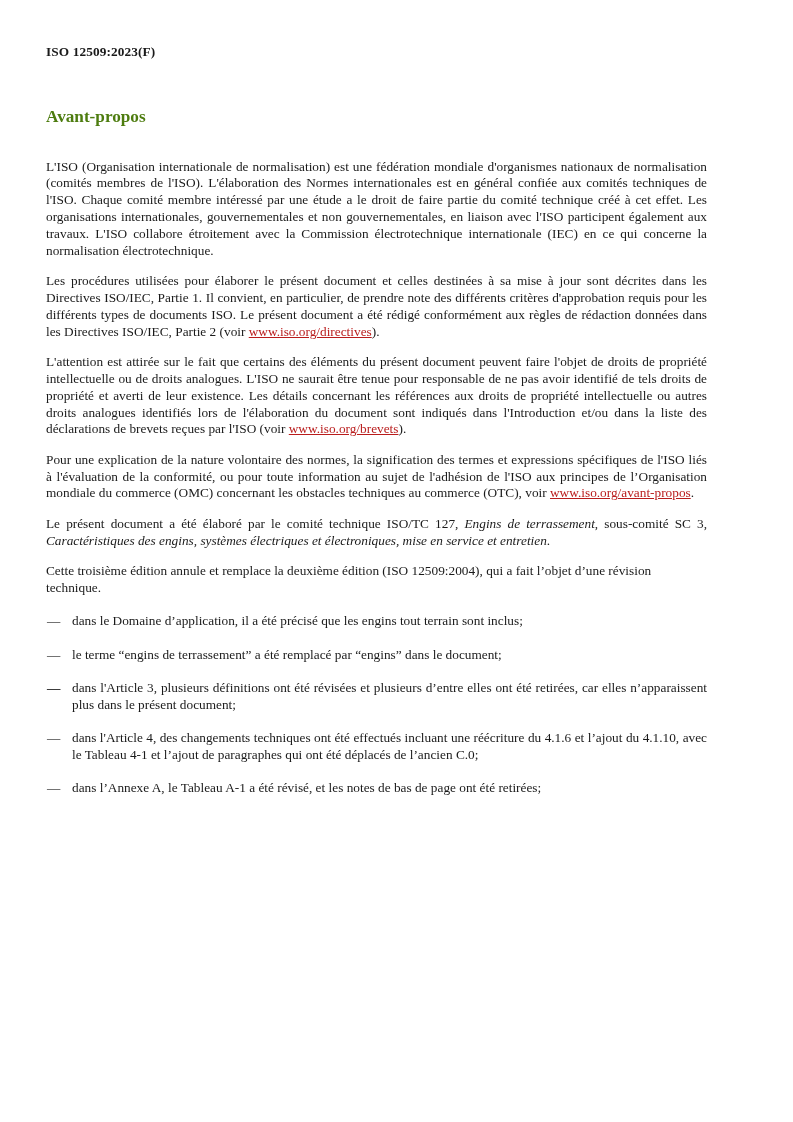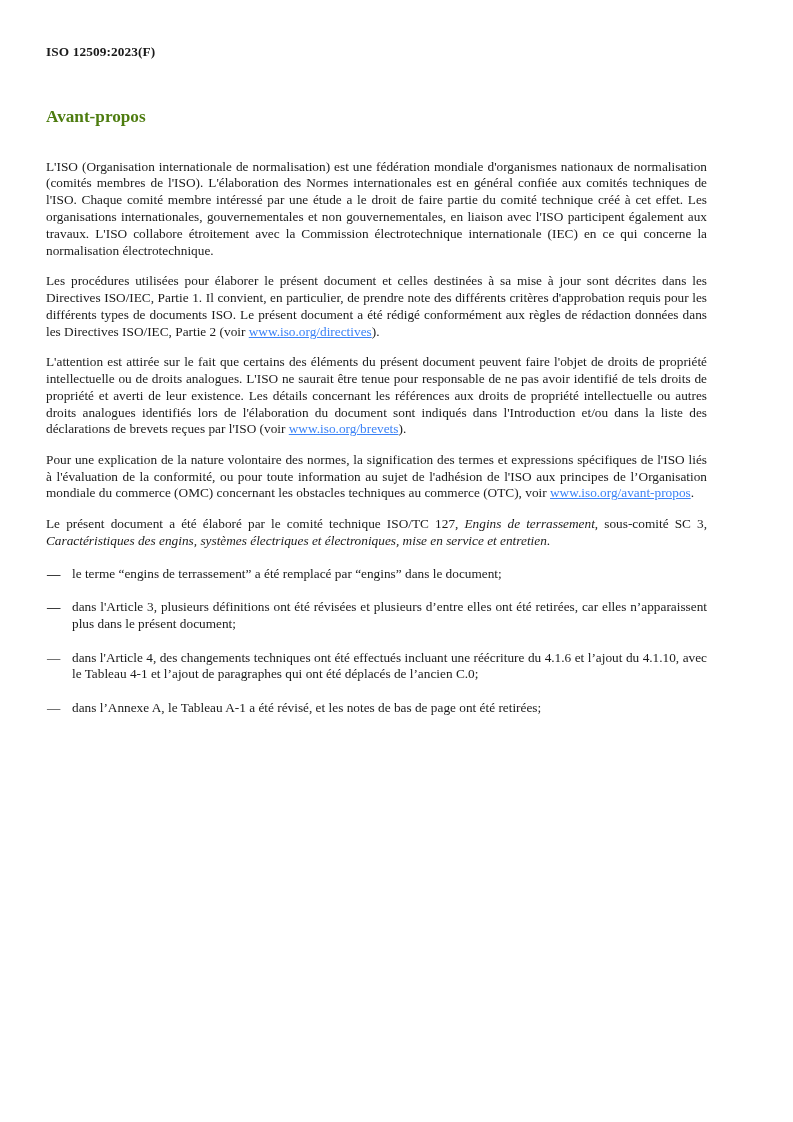--- a/index.html
+++ b/index.html
@@ -62,21 +62,21 @@
     margin-top: 13.5px;
   }
   .first-para {
     margin-top: 31px;
   }
   .para.ragged {
     text-align: left;
   }
 
   a.link {
-    color: #3b82f6;
+    color: #b91c1c;
     text-underline-offset: 1px;
   }
   em, .ital {
     font-style: italic;
   }
 
   
   .list-intro {
     margin-top: 16px;
     font-size: 13.3px;
@@ -147,26 +147,28 @@
 
     <p class="para"><span>Les procédures utilisées pour élaborer le présent document et celles destinées à sa mise à jour sont décrites dans les Directives ISO/IEC, Partie 1. Il convient, en particulier, de prendre note des différents critères d'approbation requis pour les différents types de documents ISO. Le présent document a été rédigé conformément aux règles de rédaction données dans les Directives ISO/IEC, Partie 2 (voir </span><a class="link" href="#">www.iso.org/directives</a><span>).</span></p>
 
     <p class="para"><span>L'attention est attirée sur le fait que certains des éléments du présent document peuvent faire l'objet de droits de propriété intellectuelle ou de droits analogues. L'ISO ne saurait être tenue pour responsable de ne pas avoir identifié de tels droits de propriété et averti de leur existence. Les détails concernant les références aux droits de propriété intellectuelle ou autres droits analogues identifiés lors de l'élaboration du document sont indiqués dans l'Introduction et/ou dans la liste des déclarations de brevets reçues par l'ISO (voir </span><a class="link" href="#">www.iso.org/brevets</a><span>).</span></p>
 
 
     <p class="para"><span>Pour une explication de la nature volontaire des normes, la signification des termes et expressions spécifiques de l'ISO liés à l'évaluation de la conformité, ou pour toute information au sujet de l'adhésion de l'ISO aux principes de l’Organisation mondiale du commerce (OMC) concernant les obstacles techniques au commerce (OTC), voir </span><a class="link" href="#">www.iso.org/avant-propos</a><span>.</span></p>
 
     <p class="para"><span>Le présent document a été élaboré par le comité technique ISO/TC 127, </span><em class="ital">Engins de terrassement</em><span>, sous-comité SC 3, </span><em class="ital">Caractéristiques des engins, systèmes électriques et électroniques, mise en service et entretien</em><span>.</span></p>
 
+    <p class="para ragged"><span>Cette troisième édition annule et remplace la deuxième édition (ISO 12509:2004), qui a fait l’objet d’une révision technique.</span></p>
 
 
     <ul class="dash-list">
 
       <li class="dash-item ragged">
         <span class="dash">—</span>
+        <span>dans le Domaine d’application, il a été précisé que les engins tout terrain sont inclus;</span>
       </li>
 
       <li class="dash-item ragged">
         <span class="dash">—</span>
         <span>le terme “engins de terrassement” a été remplacé par “engins” dans le document;</span>
       </li>
 
       <li class="dash-item ragged">
         <span class="dash">—</span>
       </li>

